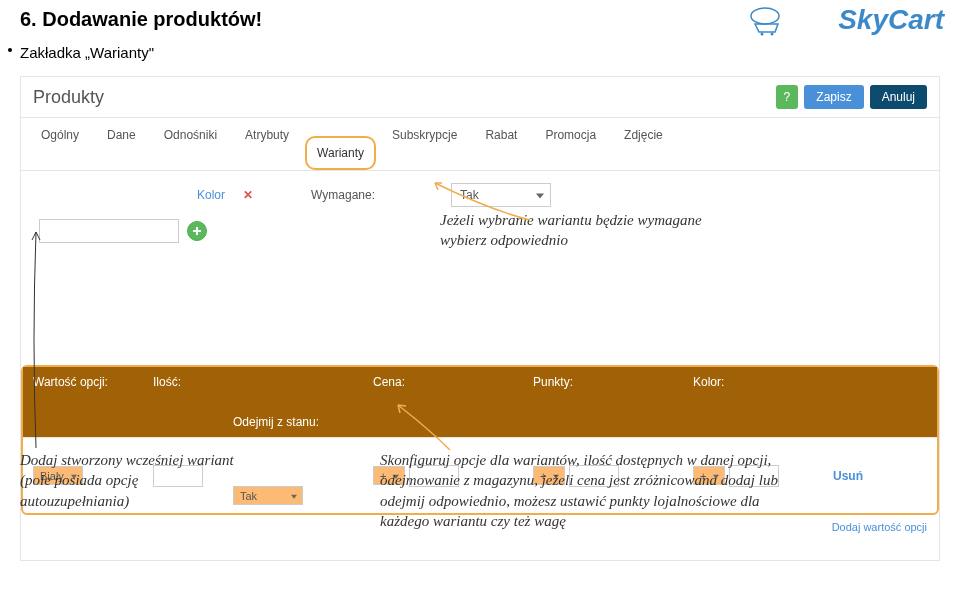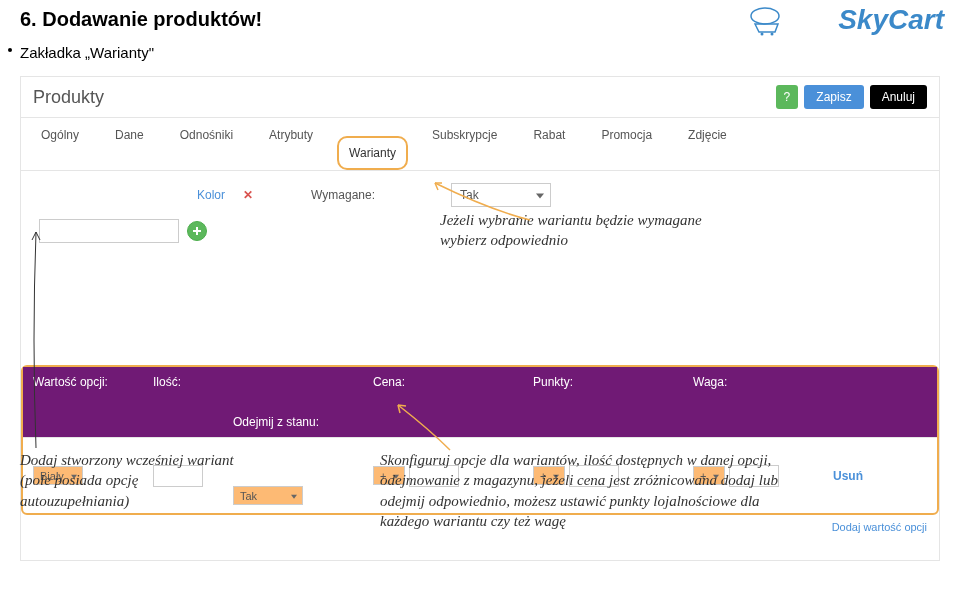--- a/index.html
+++ b/index.html
@@ -86,26 +86,26 @@
     border: none;
     border-radius: 3px;
     cursor: pointer;
     color: #fff;
   }
   .btn-help {
     background: #5cb85c;
     padding: 5px 8px;
   }
   .btn-save { background: #4a90d9; }
-  .btn-cancel { background: #000000; }
+  .btn-cancel { background: #0c4a6e; }
   .tabs {
     display: flex;
     border-bottom: 1px solid #e5e5e5;
     padding: 0 8px;
-    gap: 12px;
+    gap: 4px;
   }
   .tab {
     padding: 10px 12px;
     font-size: 12px;
     color: #555;
     cursor: pointer;
     border-bottom: 2px solid transparent;
   }
   .tab.active {
     border: 2px solid #f0ad4e;
@@ -183,21 +183,21 @@
   .options-table {
     position: absolute;
     top: 288px;
     left: 0;
     right: 0;
     border: 2px solid #f0ad4e;
     border-radius: 6px;
   }
   .options-header {
     display: flex;
-    background: #701a75;
+    background: #a16207;
     color: #fff;
     font-size: 12px;
   }
   .options-header > div {
     padding: 8px 10px;
   }
   .options-body {
     display: flex;
     border-top: 1px solid #e5e5e5;
     font-size: 12px;
@@ -310,21 +310,21 @@
     </div>
   </div>
 
   <div class="options-table">
     <div class="options-header">
       <div class="col-name">Wartość opcji:</div>
       <div class="col-qty">Ilość:</div>
       <div class="col-stock">Odejmij z stanu:</div>
       <div class="col-price">Cena:</div>
       <div class="col-points">Punkty:</div>
-      <div class="col-weight">Waga:</div>
+      <div class="col-weight">Kolor:</div>
       <div class="col-action"></div>
     </div>
     <div class="options-body">
       <div class="col-name">
         <div class="mini-select">Biały</div>
       </div>
       <div class="col-qty">
         <input class="mini-input" type="text" style="">
       </div>
       <div class="col-stock">

